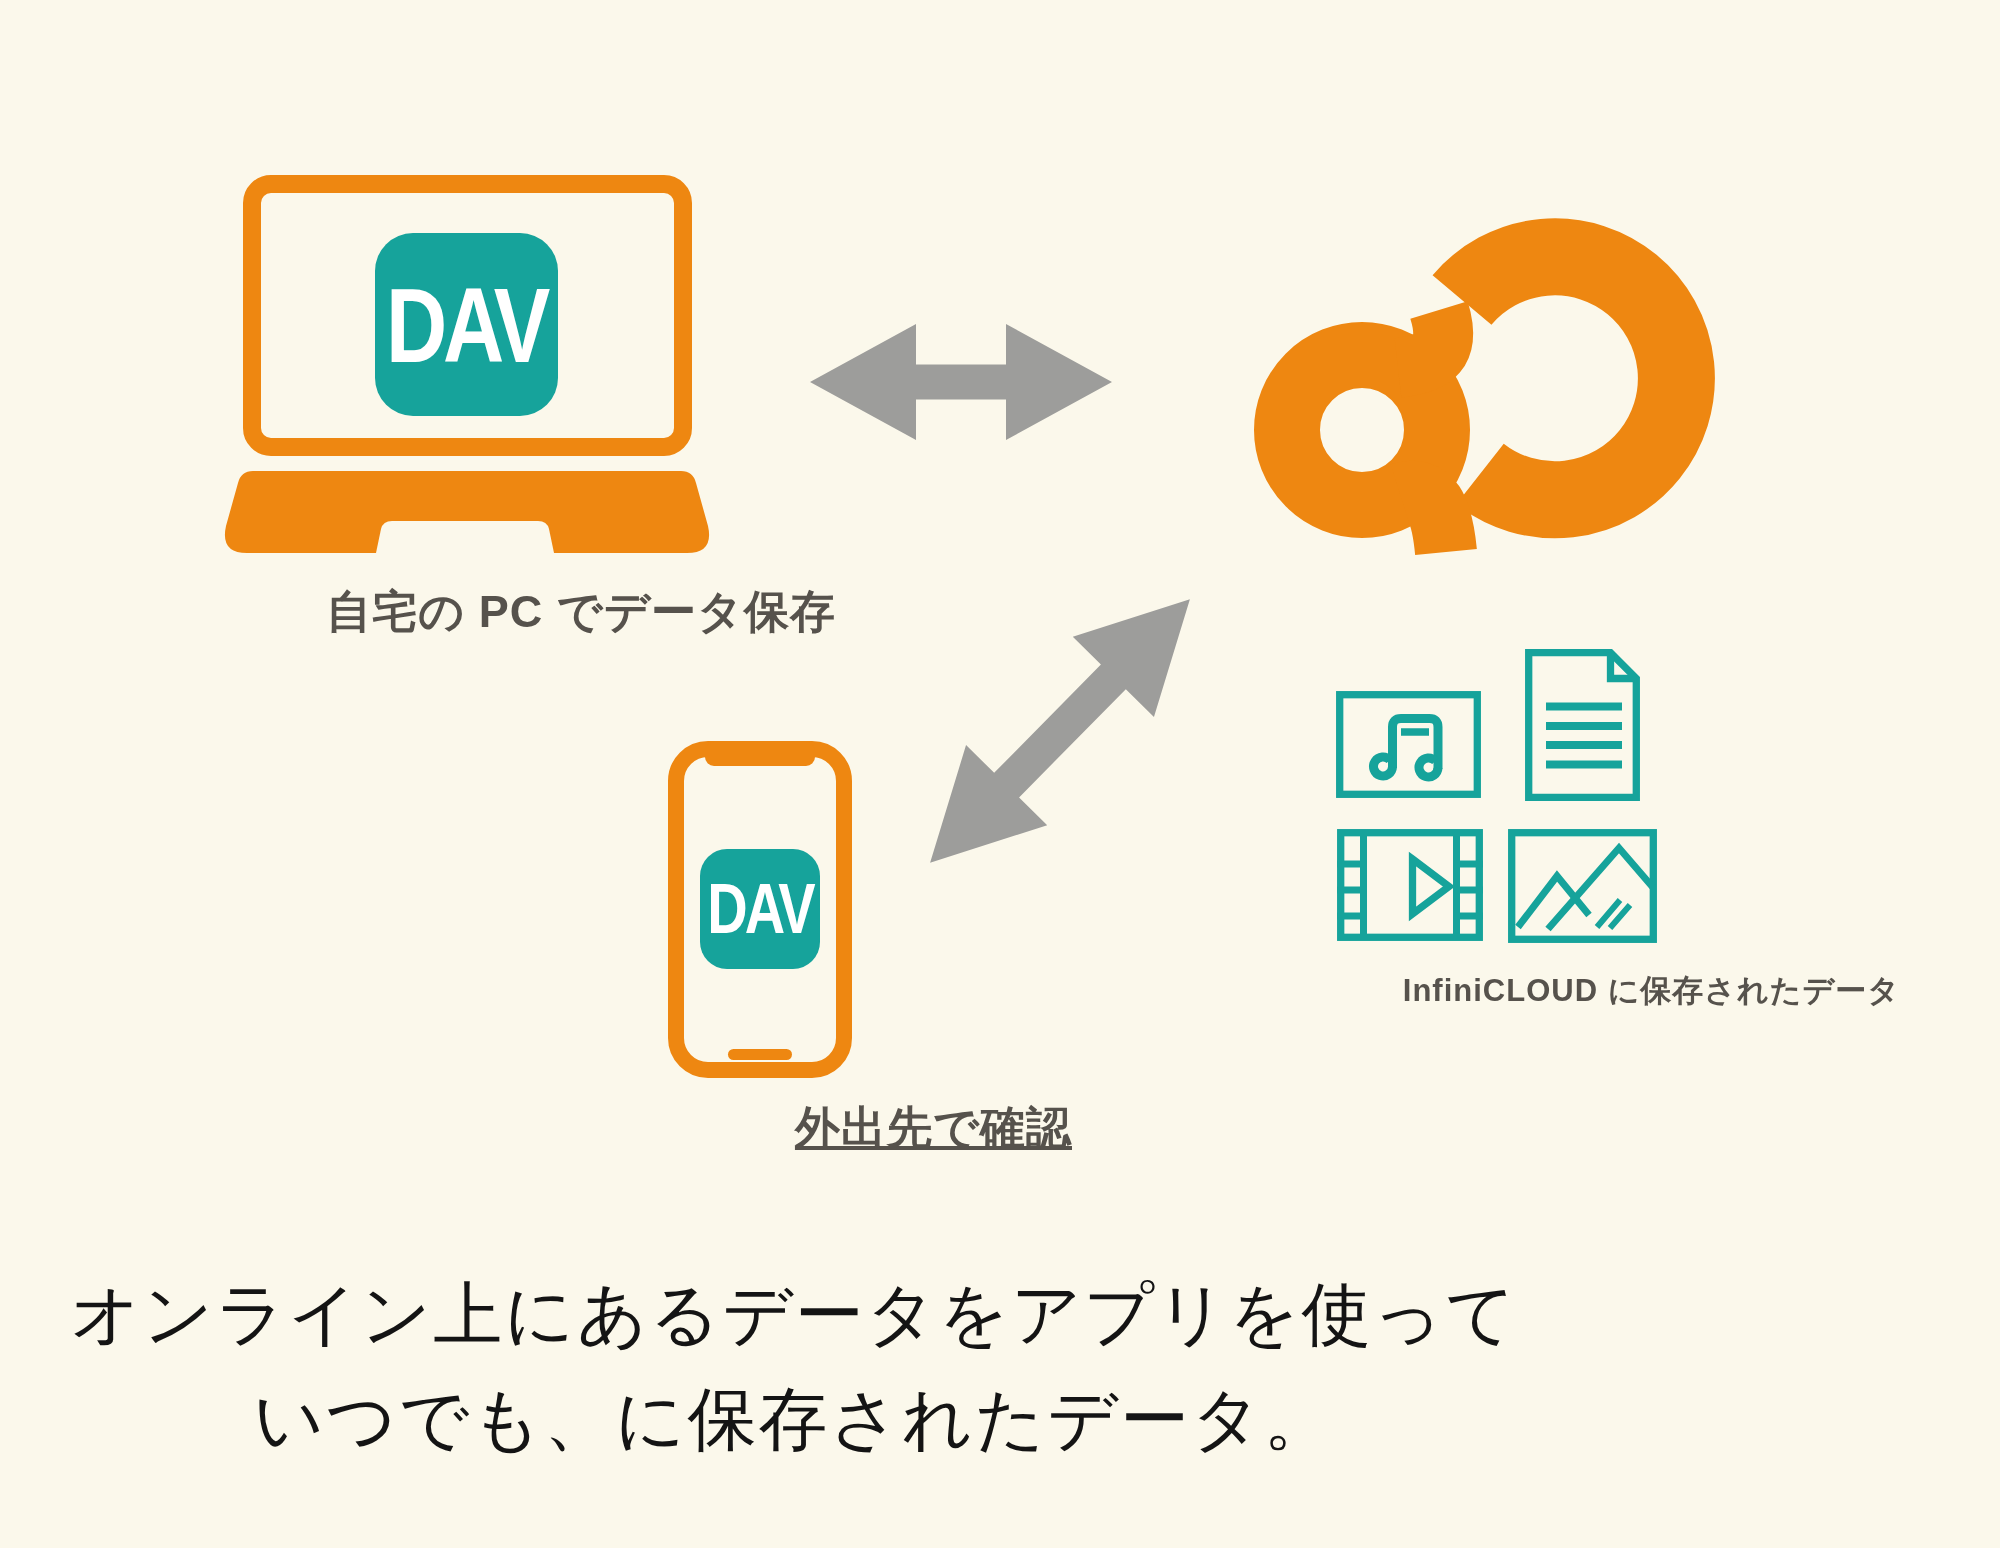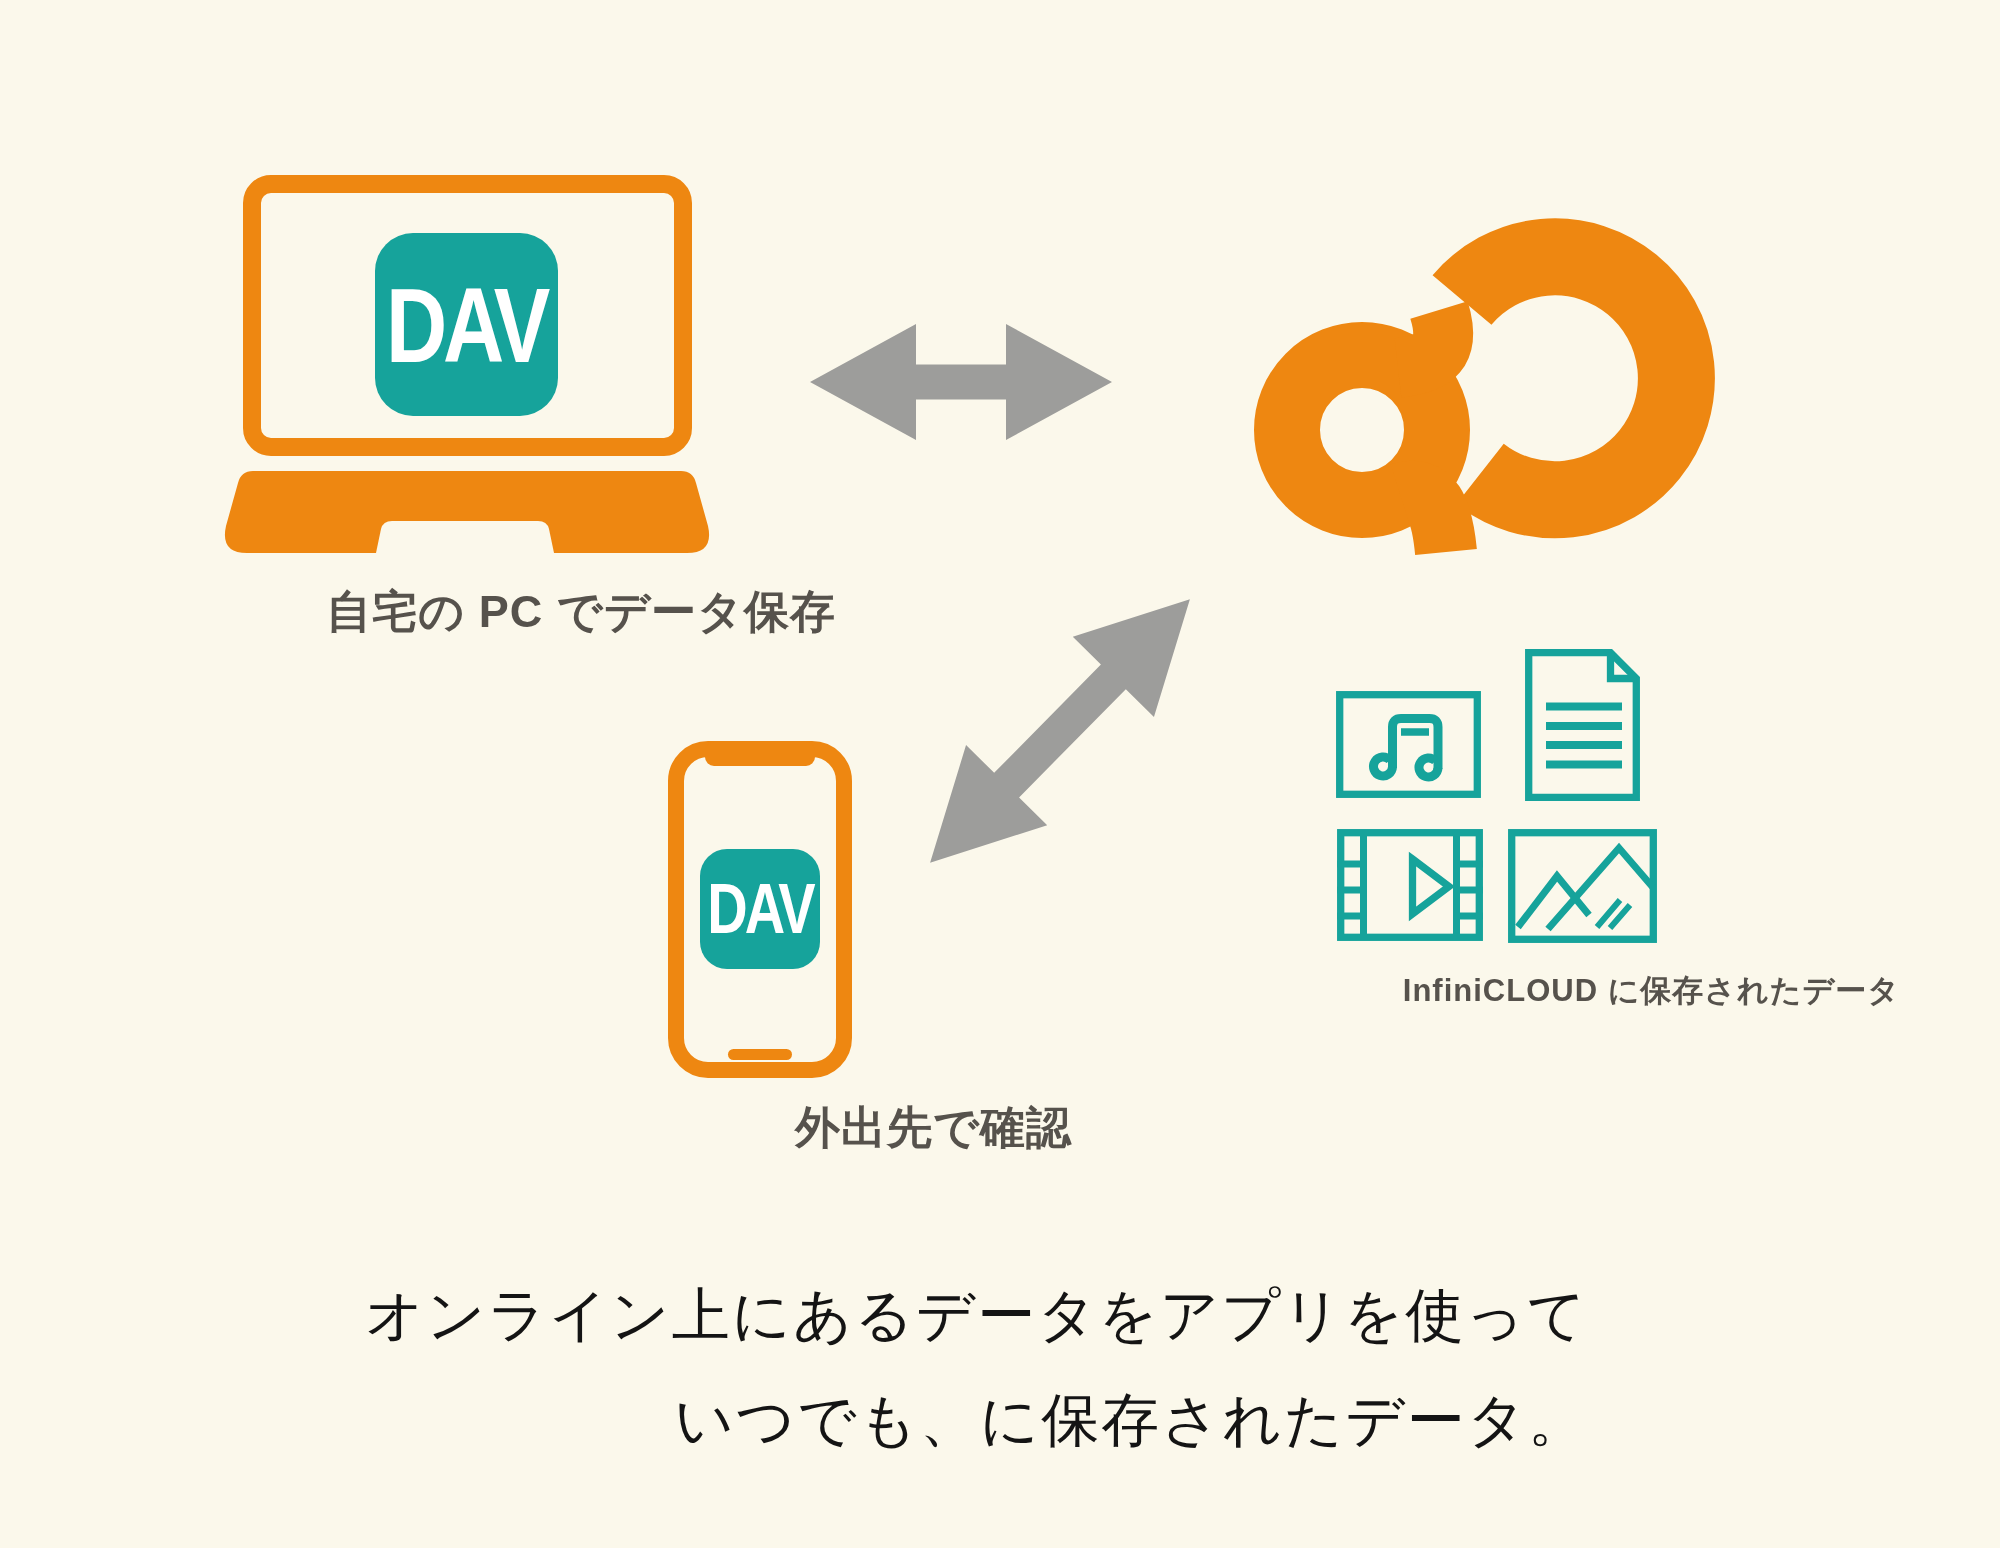--- a/index.html
+++ b/index.html
@@ -36,27 +36,27 @@
   }
   .phone-notch{left:705px;top:716px;width:110px;height:24px;border-radius:9px;background:var(--orange);}
   .phone-homebar{left:728px;top:1023px;width:64px;height:11px;border-radius:6px;background:var(--orange);}
 
   
   .caption{
     color:var(--gray);font-weight:bold;font-size:45px;letter-spacing:1px;
     text-align:right;white-space:nowrap;
   }
   .caption-laptop{left:136px;top:556px;width:700px;}
-  .caption-phone{left:472px;top:1072px;width:600px;}
+  .caption-phone{left:472px;top:1072px;width:600px;text-decoration:underline;}
   .caption-cloud{left:1156px;top:944px;width:744px;font-size:31px;}
 
   
   .description{
-    left:0;top:1236px;width:1588px;text-align:right;
-    color:var(--black);font-size:58px;font-weight:500;
+    left:0;top:1236px;width:1588px;text-align:center;
+    color:var(--black);font-size:69px;font-weight:500;
     letter-spacing:2px;line-height:105px;white-space:nowrap;
   }
 
   svg{display:block;}
 </style>
 </head>
 <body style="background: rgb(251, 248, 235);">
 
 <div class="canvas" style="--bg: #FBF8EB; --orange: #EE8711; --teal: #16A39B; --gray: #56524C; --black: #141414;">
 

